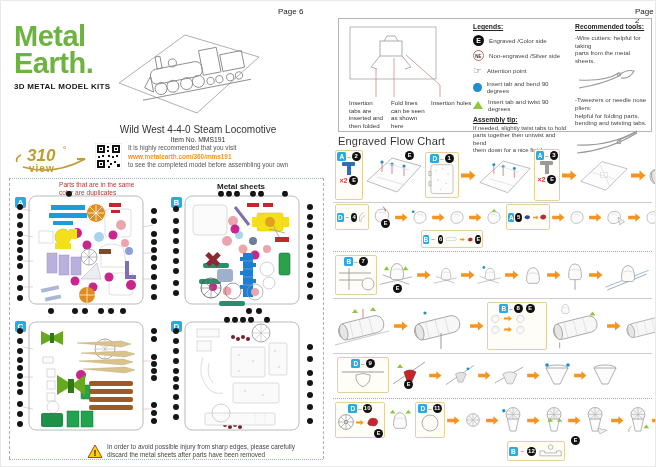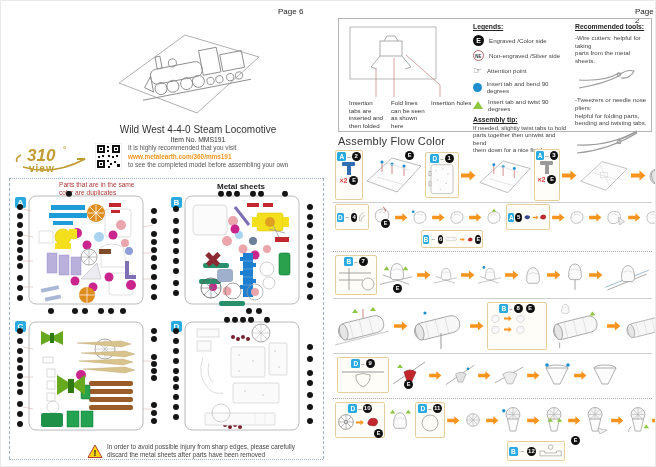--- a/index.html
+++ b/index.html
@@ -164,20 +164,25 @@
     <line x1="4" y1="17" x2="32" y2="27" stroke="#9a9a9a"></line>
     <use href="#g-dome" x="6" y="0"></use>
   </g>
 </defs>
 </svg>
 
 <div id="canvas">
 
   <div class="abs pagelabel" style="left:277px;top:6px;">Page 6</div>
 
+  <div class="abs" style="left:13px;top:22px;">
+    <div class="logo1">Metal</div>
+    <div class="logo1">Earth.</div>
+    <div class="tagline">3D METAL MODEL KITS</div>
+  </div>
 
   <svg class="abs" style="left:108px;top:18px;" width="160" height="102" viewBox="0 0 160 102">
     <polygon points="10,64 76,16 150,38 88,94" fill="#fff" stroke="#9a9a9a" stroke-width="0.8"></polygon>
     <g transform="rotate(-11 80 56)" stroke="#8a8a8a" fill="none" stroke-width="0.9">
       <rect x="42" y="44" width="52" height="15" rx="6"></rect>
       <rect x="50" y="32" width="5" height="12"></rect>
       <ellipse cx="66" cy="41" rx="4" ry="4"></ellipse>
       <rect x="94" y="34" width="18" height="25"></rect>
       <rect x="114" y="42" width="22" height="17"></rect>
       <circle cx="50" cy="64" r="6"></circle>
@@ -684,21 +689,21 @@
     <svg width="66" height="26" viewBox="0 0 66 26" style="margin-top:2px;">
       <g stroke="#9a9a9a" fill="none" stroke-width="1.1">
         <path d="M2,24 C24,22 42,16 62,4"></path>
         <path d="M2,16 C24,17 44,12 62,2"></path>
         <circle cx="44" cy="13" r="1.8"></circle>
         <path d="M44,11 L62,3"></path>
       </g>
     </svg>
   </div>
 
-  <div class="abs flowtitle" style="left:337px;top:134px;">Assembly Flow Color</div>
+  <div class="abs flowtitle" style="left:337px;top:134px;">Engraved Flow Chart</div>
 
   <div class="frow" style="left:334px;top:148px;width:318px;height:52px;">
     <div class="fbox" style="width:28px;height:50px;">
       <div class="fhdr">
         <span class="tagS">A</span>
         <span class="hyph">–</span>
         <span class="numdot">2</span>
       </div>
       <svg class="glyph" width="16" height="15" viewBox="0 0 16 15">
           <use href="#g-bluT"></use>

